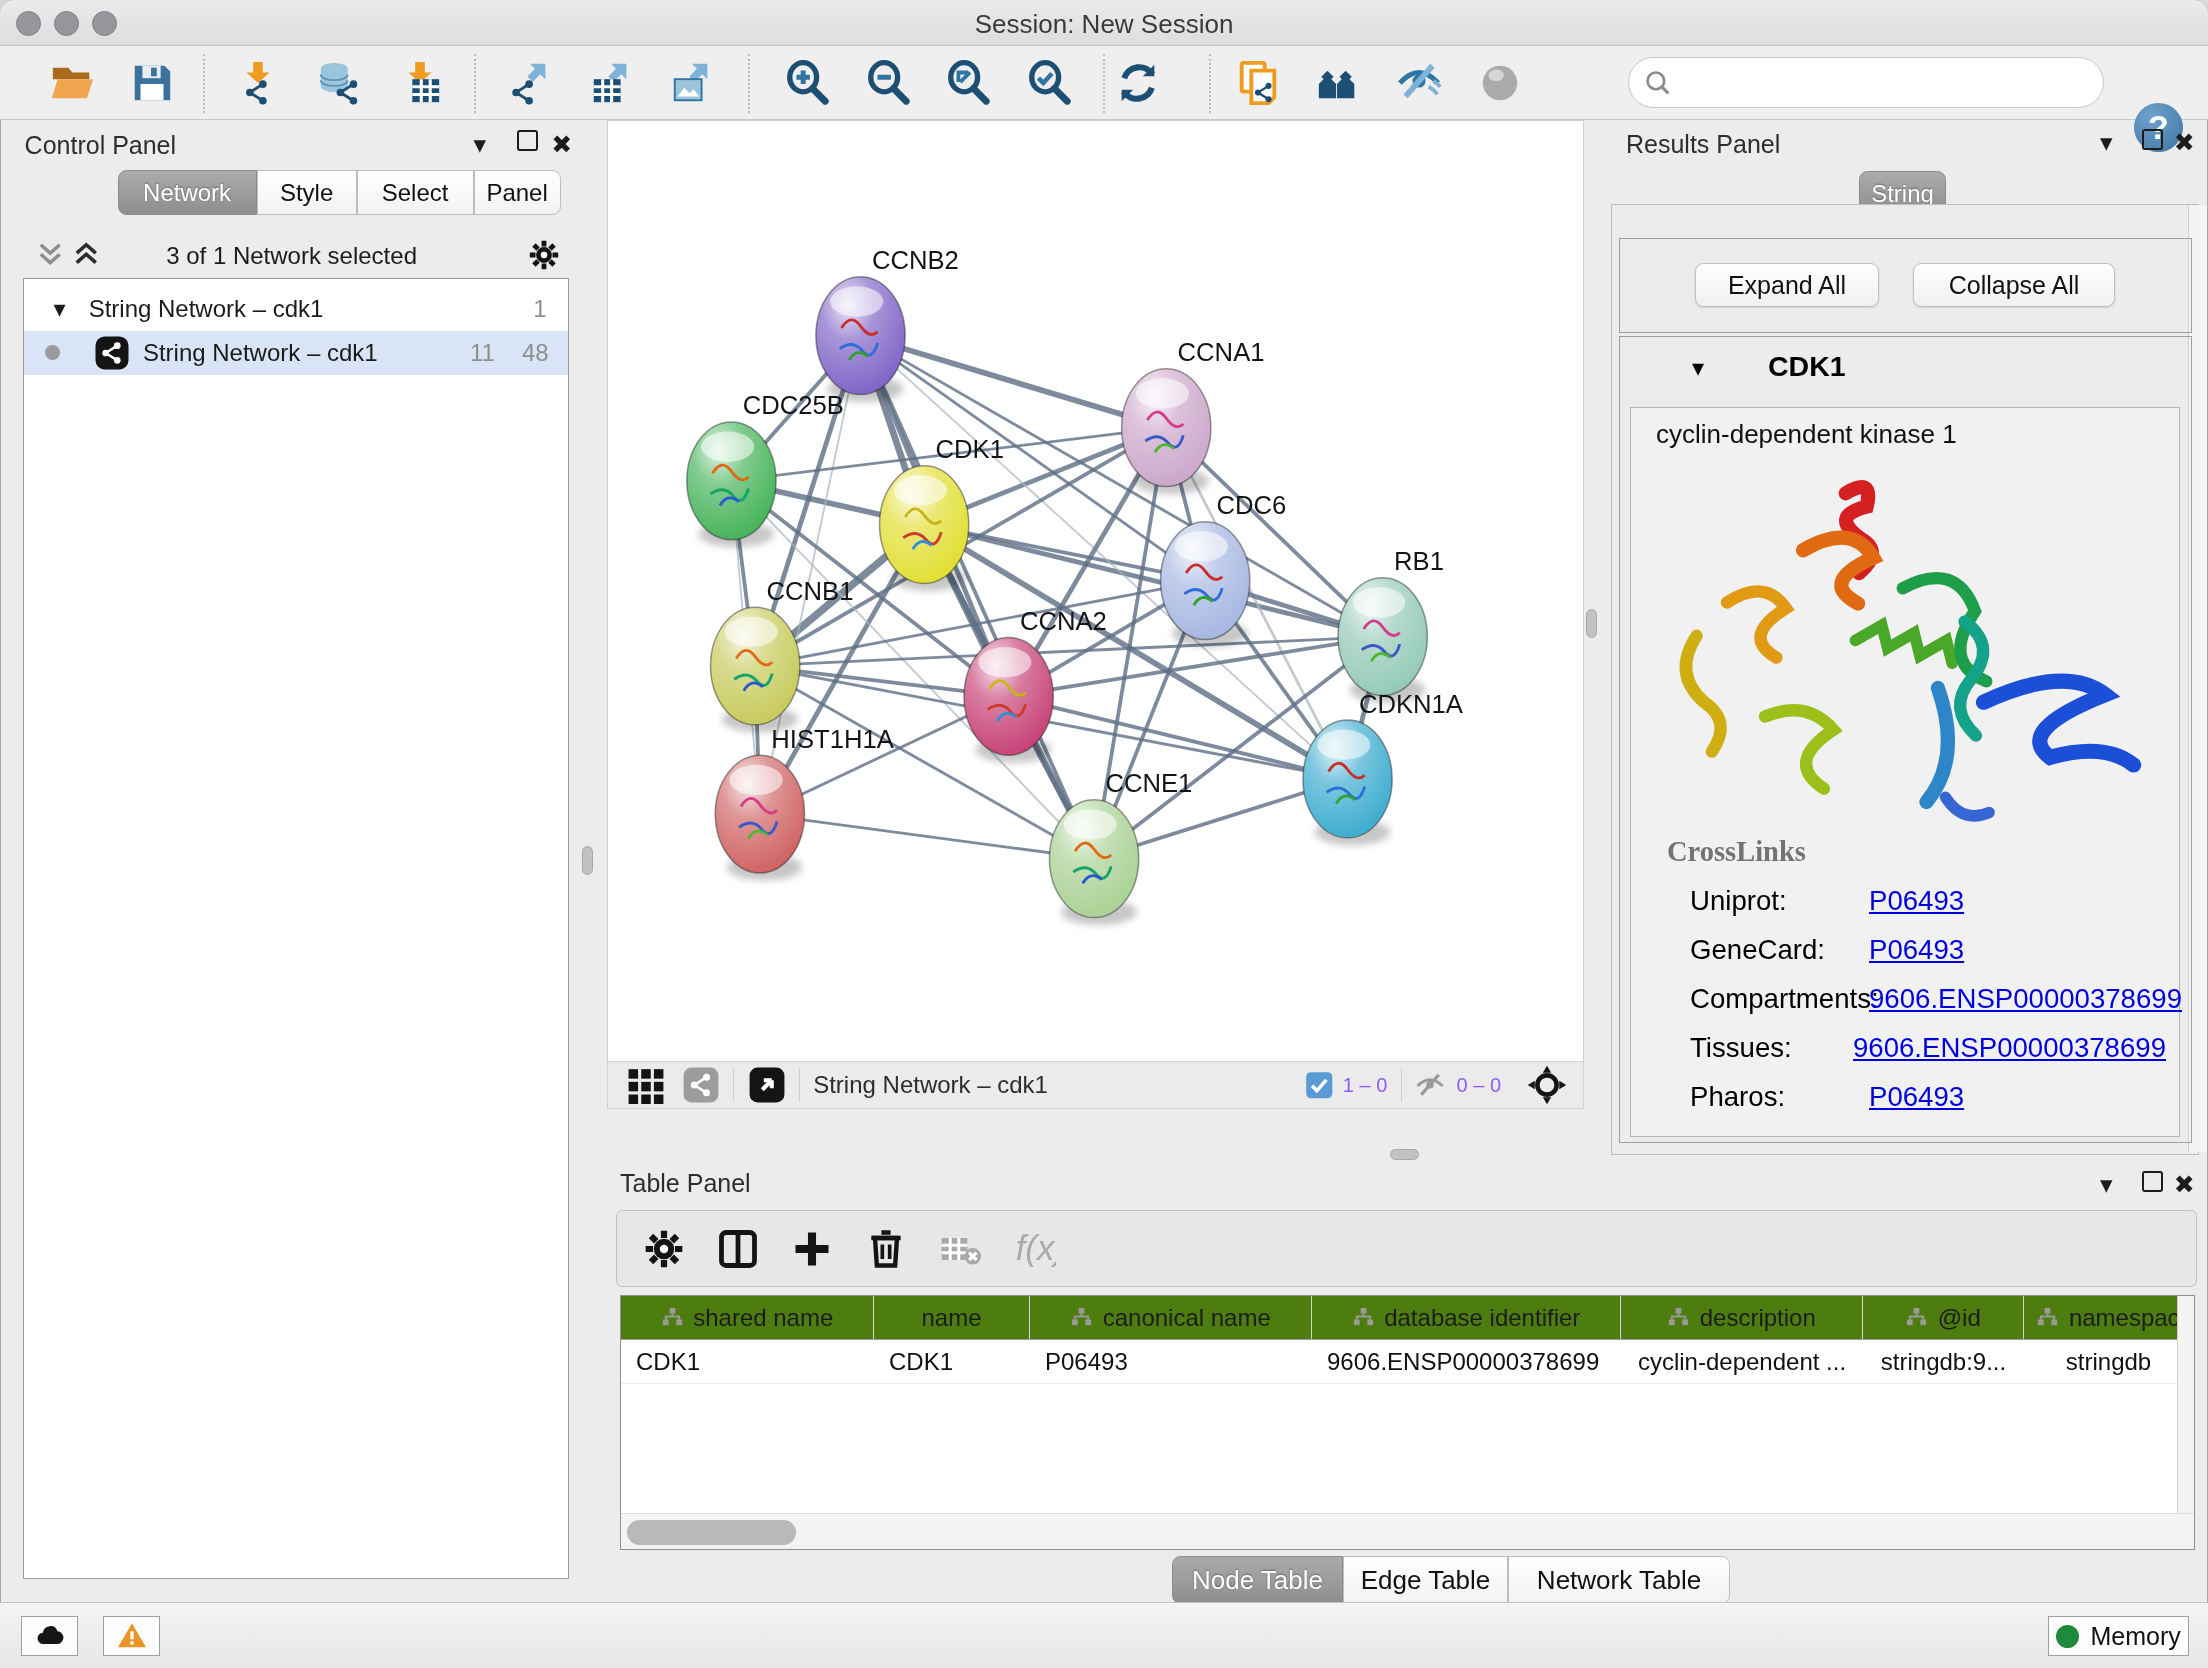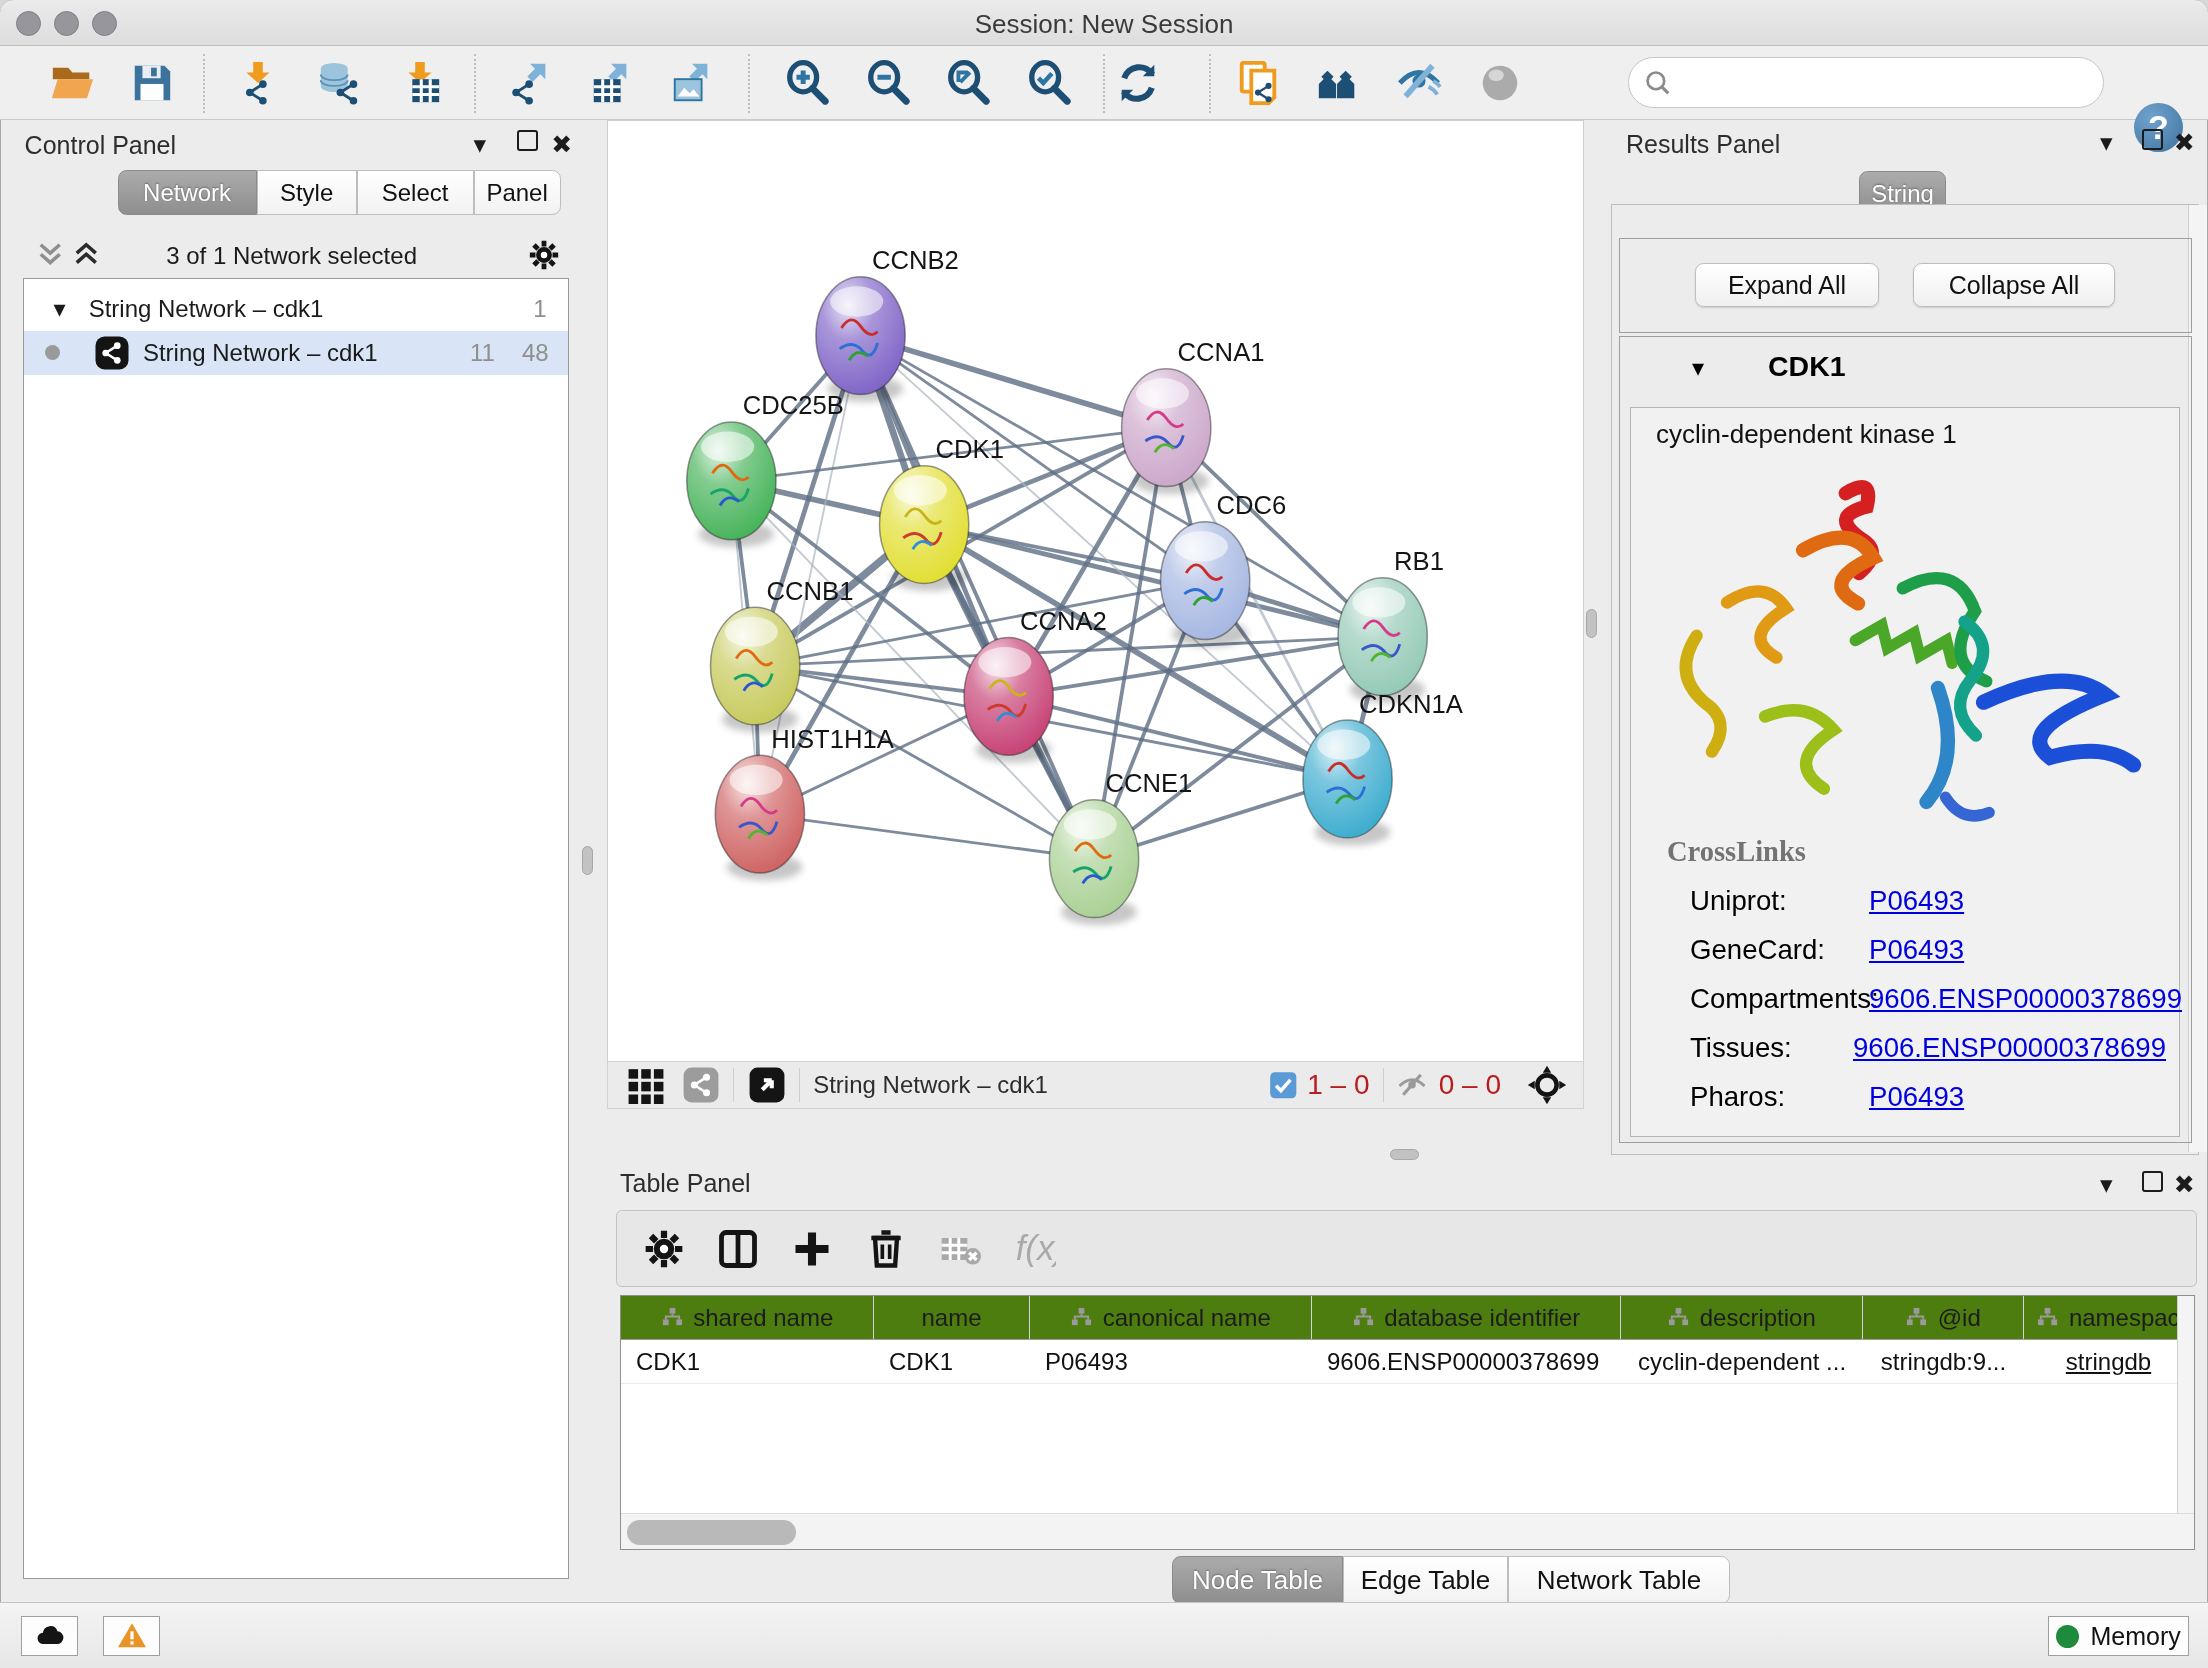--- a/index.html
+++ b/index.html
@@ -39,21 +39,21 @@
   .tree-row{position:relative;height:44px;display:flex;align-items:center;font-size:24px;color:#1b1b1b;}
   .tree-row .cnt{color:#8f8f8f;}
   .row-sel{background:#d9e5f6;}
   .status-row{position:absolute;left:23px;top:238px;width:538px;height:38px;}
   
   .netcanvas{left:607px;top:120px;width:977px;height:942px;background:#fff;border:1px solid #cfcfcf;}
   .netbar{left:607px;top:1061px;width:977px;height:48px;background:#ebebeb;border:1px solid #d2d2d2;
           display:flex;align-items:center;font-size:24px;color:#444;}
   .netbar .lbl{color:#2d2d2d;}
   .nb-sep{height:34px;border-left:1.9px solid #cfcfcf;margin:0 13.3px;}
-  .counter{color:#b91c1c;font-size:28px;}
+  .counter{color:#8b5cf6;font-size:20px;}
   .splitter-dot{position:absolute;background:#c2c2c2;border:1px solid #a8a8a8;border-radius:7.6px;}
   
   .rp-outer{left:1611px;top:204px;width:588px;height:951px;border:1.9px solid #bdbdbd;background:#ececec;}
   .rp-boxA{left:1619px;top:238px;width:573px;height:95px;border:1.9px solid #9e9e9e;}
   .rp-boxB{left:1619px;top:336px;width:573px;height:807px;border:1.9px solid #9e9e9e;}
   .btn{background:linear-gradient(#ffffff,#f0f0f0);border:1.4px solid #bdbdbd;border-radius:8.6px;
        font-size:25px;color:#111;display:flex;align-items:center;justify-content:center;
        box-shadow:0 1px 1.9px rgba(0,0,0,.15);}
   .rp-inner{left:1630px;top:407px;width:550px;height:730px;background:#f1f1f1;border:1.4px solid #b3b3b3;}
   .xl-title{font-family:"Liberation Serif","DejaVu Serif",serif;font-weight:bold;font-size:28.5px;color:#737373;}
@@ -801,21 +801,21 @@
         </div>
       </div>
     <div id="tbody">
         <div class="trow">
           <div class="td" style="width: 253px; justify-content: flex-start;">CDK1</div>
           <div class="td" style="width: 156px; justify-content: flex-start;">CDK1</div>
           <div class="td" style="width: 282px; justify-content: flex-start;">P06493</div>
           <div class="td" style="width: 309px; justify-content: flex-start;">9606.ENSP00000378699</div>
           <div class="td" style="width: 242px; justify-content: center;">cyclin-dependent ...</div>
           <div class="td" style="width: 161px; justify-content: center;">stringdb:9...</div>
-          <div class="td" style="width: 169px; justify-content: center; text-decoration: underline;">stringdb</div>
+          <div class="td" style="width: 169px; justify-content: center;">stringdb</div>
         </div>
       </div>
     <div class="hscroll">
       <div class="hthumb"></div>
     </div>
     <div class="abs scrolltrack-v" style="right:0;top:0;width:17px;height:217px"></div>
   </div>
   <div class="abs tabs bottom-tabs" id="bottom-tabs">
       <div class="tab first active" style="width: 171px; height: 100%;">Node Table</div>
       <div class="tab" style="width: 165px; height: 100%;">Edge Table</div>

